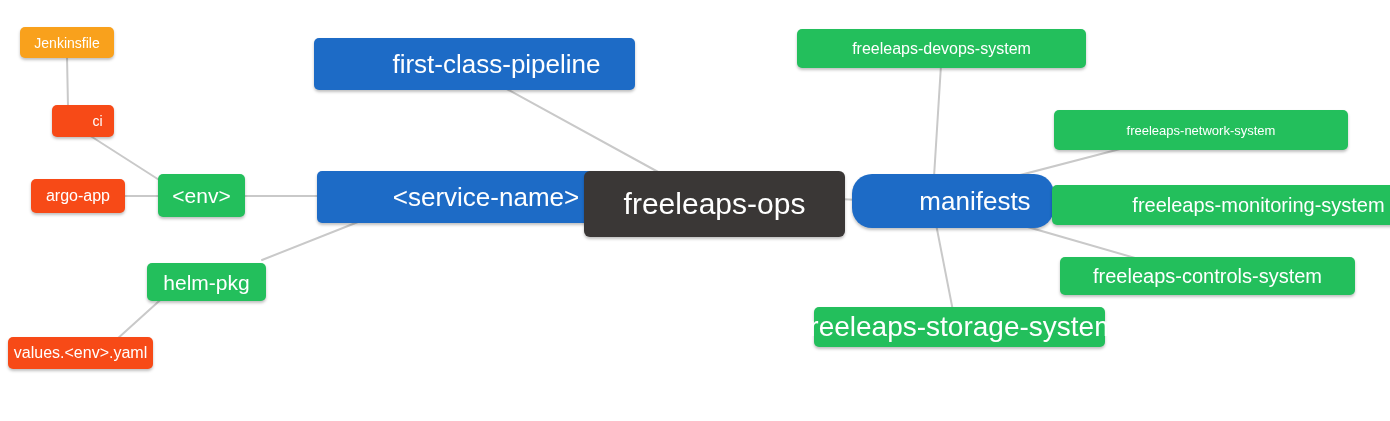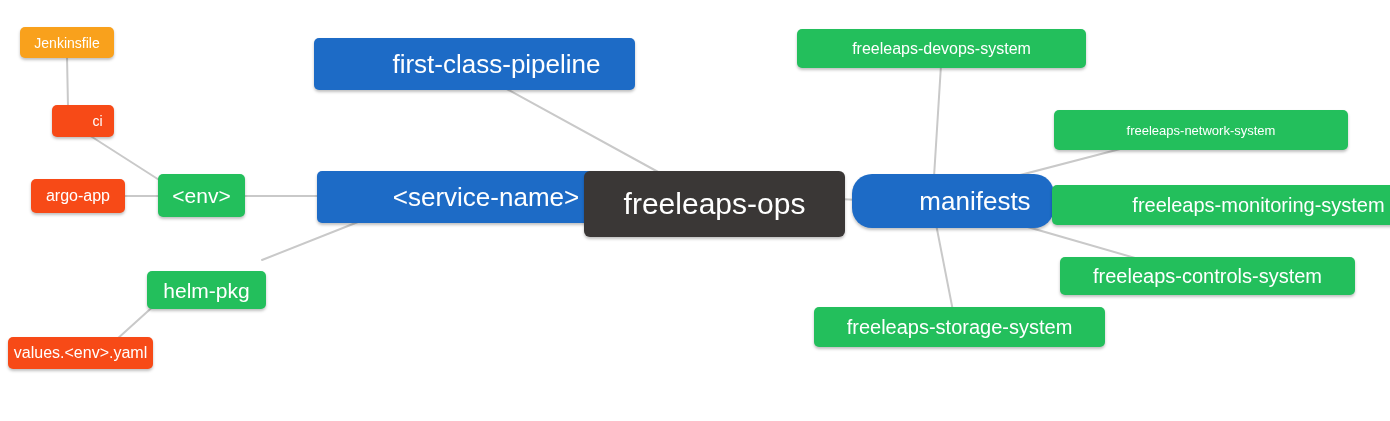--- a/index.html
+++ b/index.html
@@ -33,31 +33,31 @@
   .c-orange{background:#f9a11c;}
   .c-red{background:#f74a17;}
   .c-green{background:#23bf5c;}
   .c-blue{background:#1d6bc6;padding-left:44px;}
   .c-dark{background:#3a3736;border-radius:6px;}
 
   .n-jenkinsfile{left:20px;top:27px;width:94px;height:31px;font-size:14px;}
   .n-ci{left:52px;top:105px;width:33px;height:32px;font-size:14px;padding-left:29px;}
   .n-argo-app{left:31px;top:179px;width:94px;height:34px;font-size:16px;}
   .n-env{left:158px;top:174px;width:87px;height:43px;font-size:21px;}
-  .n-helm-pkg{left:147px;top:271px;width:119px;height:38px;font-size:21px;}
+  .n-helm-pkg{left:147px;top:263px;width:119px;height:38px;font-size:21px;}
   .n-values-env-yaml{left:8px;top:337px;width:145px;height:32px;font-size:16px;}
   .n-first-class-pipeline{left:314px;top:38px;width:277px;height:52px;font-size:26px;}
   .n-service-name{left:317px;top:171px;width:250px;height:52px;font-size:26px;}
   .n-freeleaps-ops{left:584px;top:171px;width:261px;height:66px;font-size:30px;}
   .n-manifests{left:852px;top:174px;width:158px;height:54px;font-size:26px;border-radius:20px;}
   .n-devops-system{left:797px;top:29px;width:289px;height:39px;font-size:16px;}
   .n-network-system{left:1054px;top:110px;width:294px;height:40px;font-size:13px;}
   .n-monitoring-system{left:1052px;top:185px;width:323px;height:40px;font-size:20px;padding-left:45px;}
   .n-controls-system{left:1060px;top:257px;width:295px;height:38px;font-size:20px;}
-  .n-storage-system{left:814px;top:307px;width:291px;height:40px;font-size:20px;}
+  .n-storage-system{left:814px;top:307px;width:291px;height:40px;font-size:28px;}
 </style>
 </head>
 <body>
 
 <div class="canvas">
 
   <svg class="edges" width="1390" height="421" viewBox="0 0 1390 421">
     <line x1="67" y1="56" x2="68" y2="107"></line>
     <line x1="78" y1="128" x2="178" y2="192"></line>
     <line x1="116" y1="196" x2="164" y2="196"></line>

